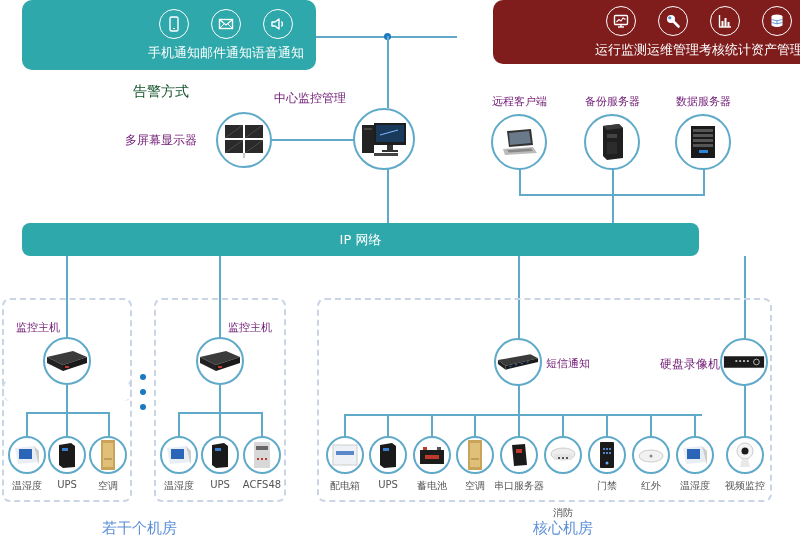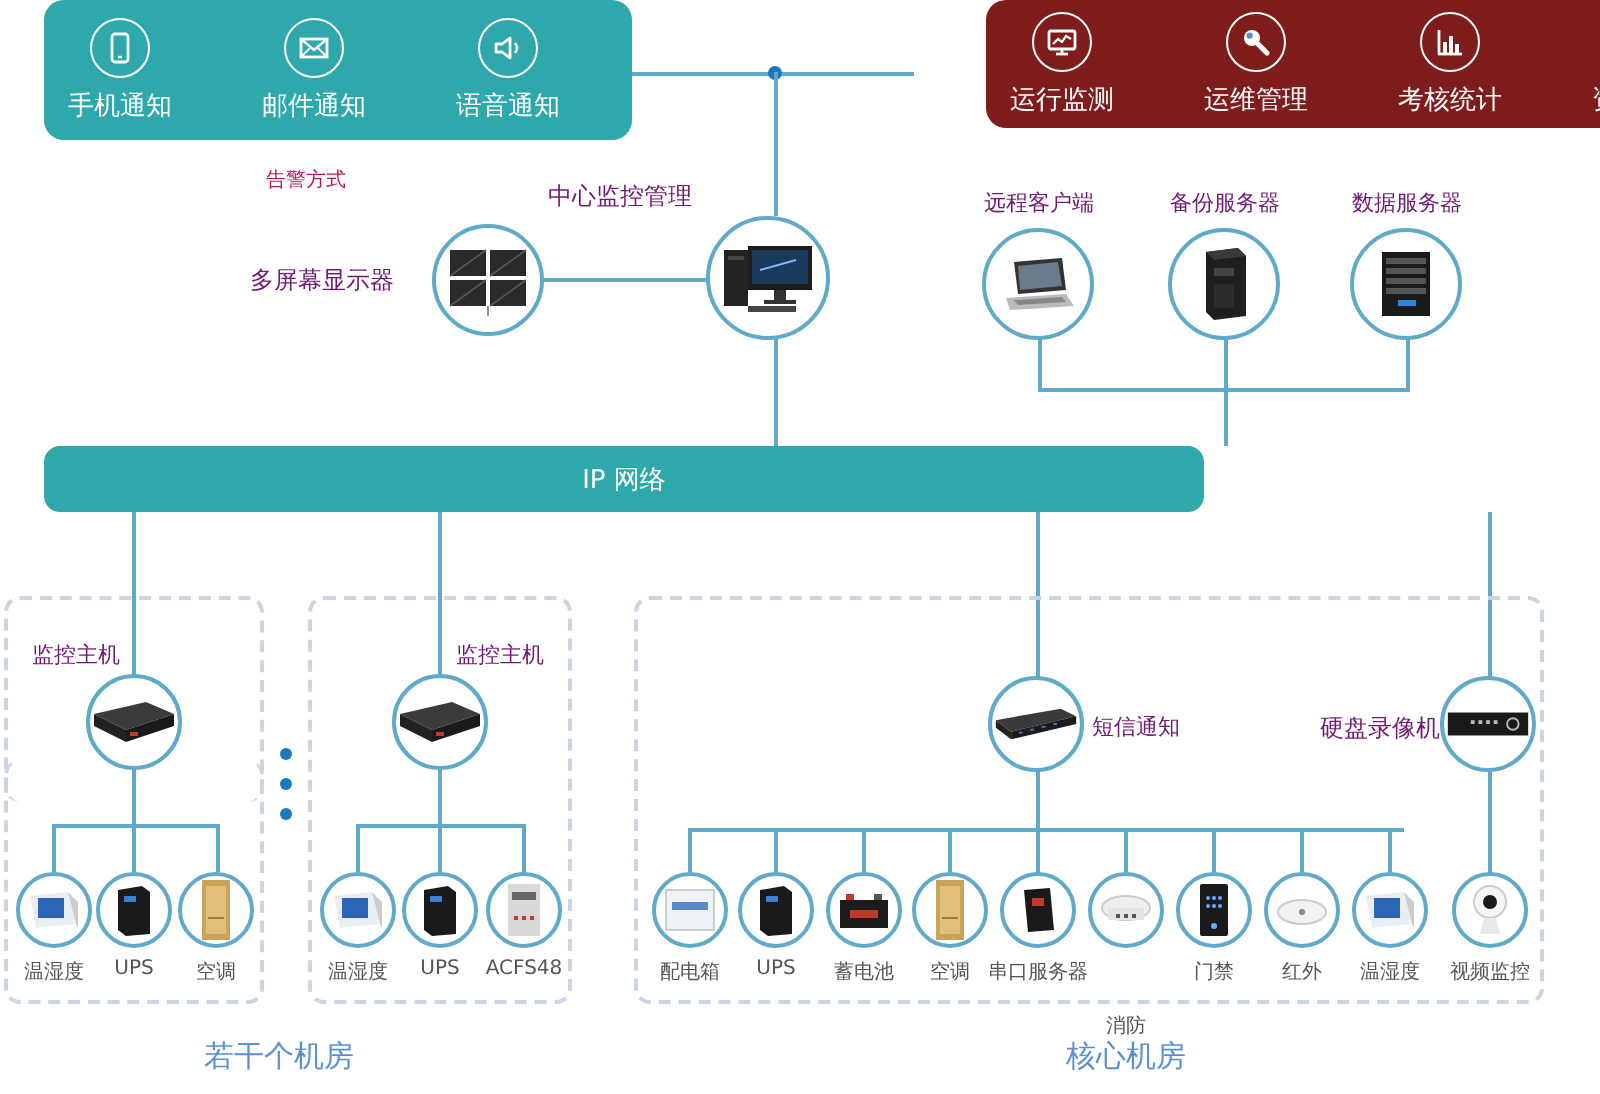--- a/index.html
+++ b/index.html
@@ -3,41 +3,41 @@
 <meta charset="utf-8">
 <style>
   * { box-sizing: border-box; margin: 0; padding: 0; }
   html, body { width: 800px; height: 547px; background: #ffffff; overflow: hidden; }
   body { position: relative; font-family: "DejaVu Sans", "Liberation Sans", sans-serif; color: #555; }
   .line { position: absolute; background: #5fa9c9; }
   .vline { width: 2px; }
   .hline { height: 2px; }
 
   
-  .panel { position: absolute; border-radius: 10px; display: flex; justify-content: flex-start; align-items: center; padding: 0 12px; gap: 45px; }
+  .panel { position: absolute; border-radius: 10px; display: flex; justify-content: flex-end; align-items: center; padding: 0 12px; }
   .panel-teal { left: 22px; top: 0; width: 294px; height: 70px; background: #2ea8aa; }
   .panel-blue { left: 457px; top: 0; width: 322px; height: 64px; background: #7f1d1d; margin-left: 36px; }
   .panel-item { display: flex; flex-direction: column; align-items: center; color: #fff; }
   .panel-icon { width: 30px; height: 30px; border: 1.5px solid #ffffff; border-radius: 50%; display: flex; align-items: center; justify-content: center; margin-bottom: 5px; }
   .panel-icon svg { width: 18px; height: 18px; }
   .panel-label { font-size: 13px; white-space: nowrap; color: #ffffff; }
 
   .dot { position: absolute; width: 7px; height: 7px; border-radius: 50%; background: #1c79c0; }
 
   .caption { position: absolute; font-size: 12px; color: #701a75; white-space: nowrap; }
-  .caption-lg { font-size: 10px; color: #be185d; }
+  .caption-lg { font-size: 14px; color: #14532d; }
   .caption-blue { font-size: 15px; color: #5b8fd6; }
 
   
   .dev { position: absolute; border: 2px solid #5fa9c9; border-radius: 50%; background: #fff; display: flex; align-items: center; justify-content: center; overflow: hidden; }
   .dev svg { display: block; }
   .dev-lg { width: 56px; height: 56px; }
   .dev-sm { width: 38px; height: 38px; }
 
-  .ipbar { position: absolute; left: 22px; top: 223px; width: 580px; height: 33px; background: #2ea8aa; border-radius: 8px; display: flex; align-items: center; justify-content: center; color: #fff; font-size: 13px; }
+  .ipbar { position: absolute; left: 22px; top: 223px; width: 677px; height: 33px; background: #2ea8aa; border-radius: 8px; display: flex; align-items: center; justify-content: center; color: #fff; font-size: 13px; }
 
   .room { position: absolute; border: 2px dashed #c9d4e4; border-radius: 8px; }
 
   .dev-label { position: absolute; font-size: 10px; color: #555; text-align: center; width: 56px; white-space: nowrap; }
 
   .ellipsis-dot { position: absolute; width: 6px; height: 6px; border-radius: 50%; background: #1c79c0; }
 </style>
 </head>
 <body>
 

